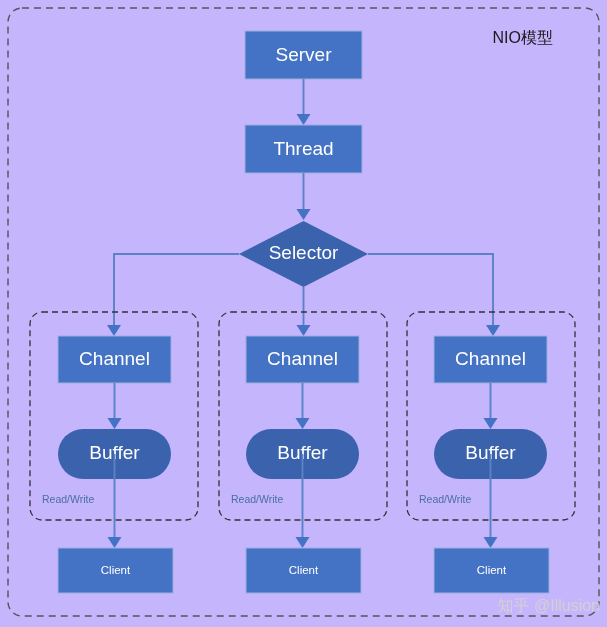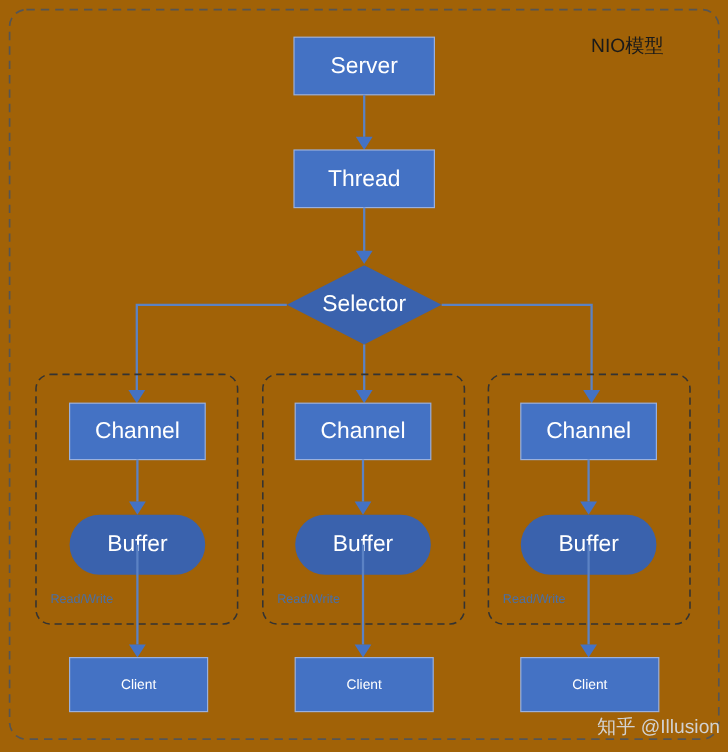--- a/index.html
+++ b/index.html
@@ -7,21 +7,21 @@
     padding: 0;
     background: #ffffff;
   }
   body {
     font-family: "Liberation Sans", sans-serif;
   }
   #diagram-root {
     position: relative;
     width: 607px;
     height: 627px;
-    background: #a16207;
+    background: #c4b5fd;
     overflow: hidden;
   }
   svg.diagram-canvas {
     display: block;
     width: 607px;
     height: 627px;
   }
   text {
     font-family: "Liberation Sans", sans-serif;
     dominant-baseline: middle;

